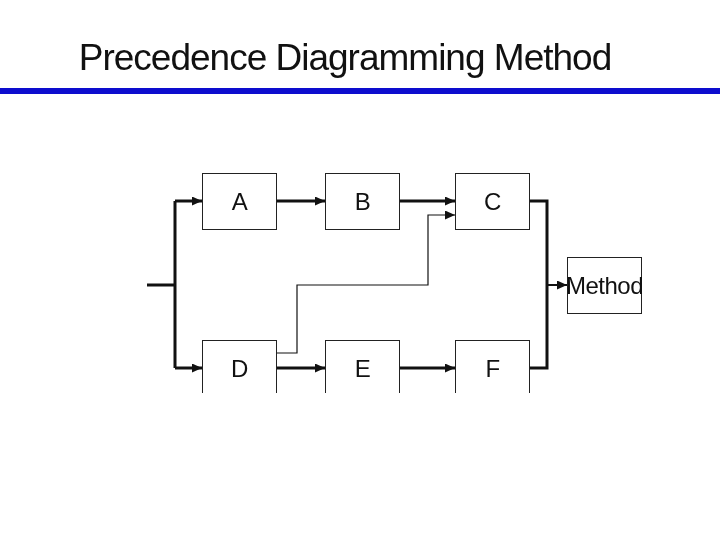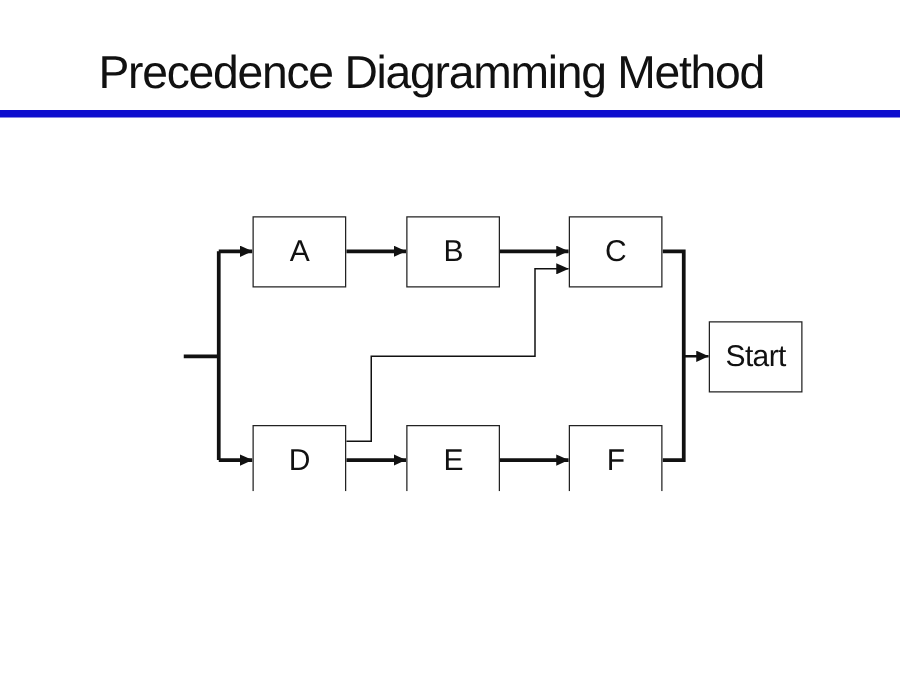--- a/index.html
+++ b/index.html
@@ -130,17 +130,17 @@
     <div class="node node-d">
       <span>D</span>
     </div>
     <div class="node node-e">
       <span>E</span>
     </div>
     <div class="node node-f">
       <span>F</span>
     </div>
     <div class="node node-finish">
-      <span>Start</span>
+      <span>Method</span>
     </div>
 
   </div>
 </div>
 
 </body></html>

